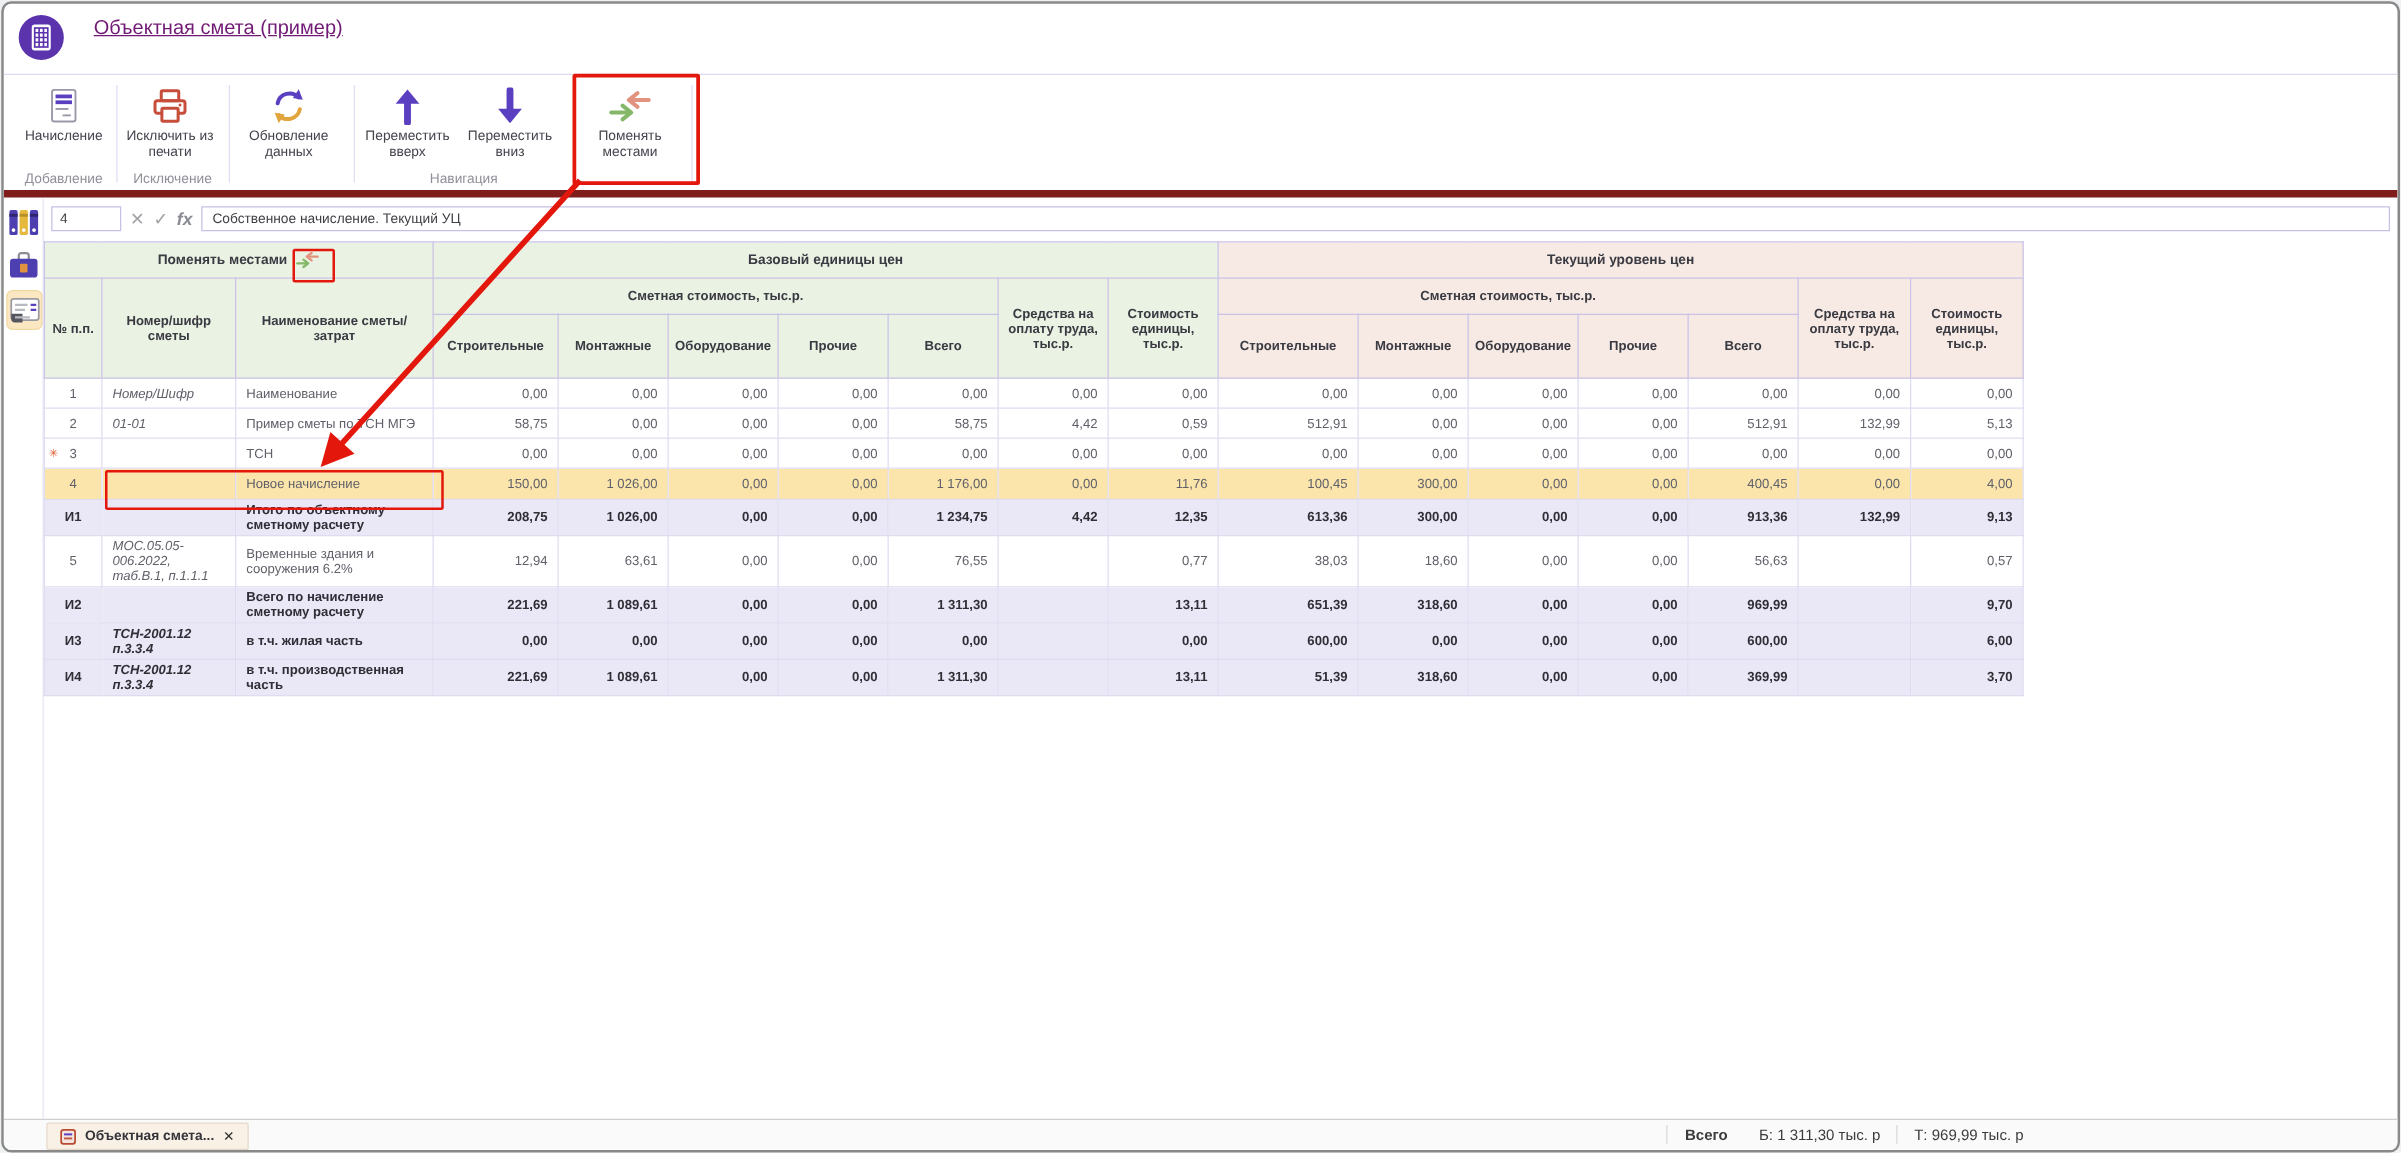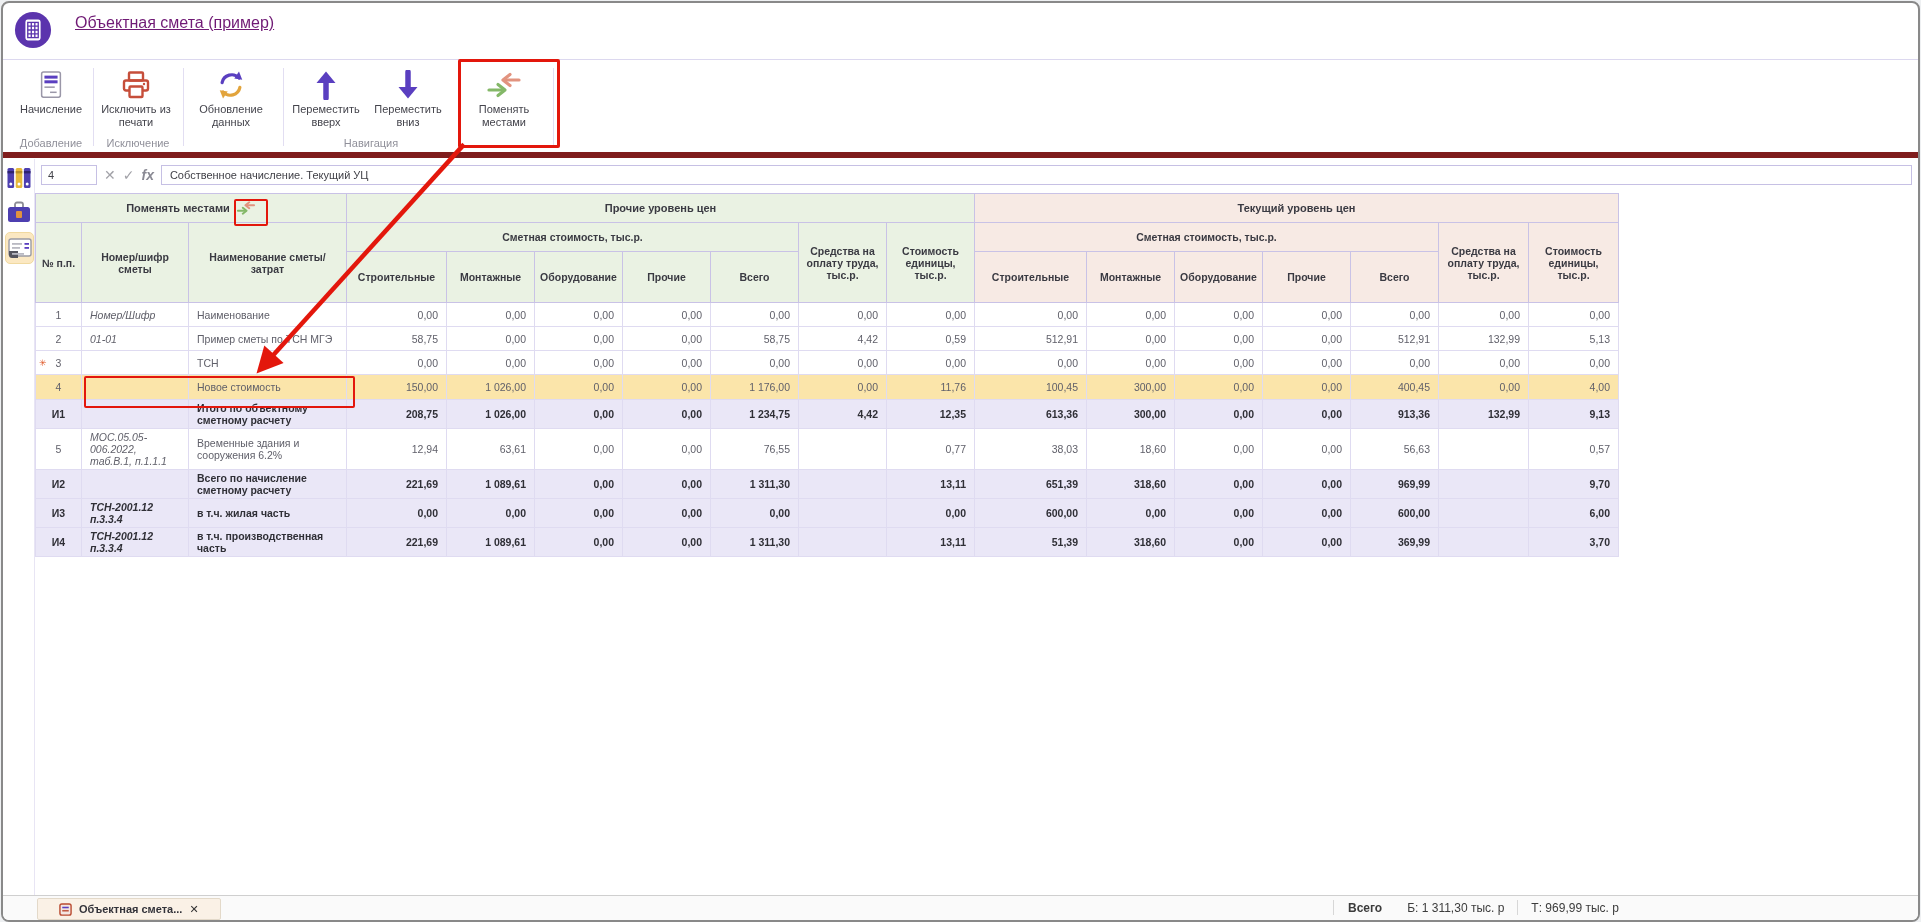--- a/index.html
+++ b/index.html
@@ -54,21 +54,21 @@
   tr.r-highlight{height:25px;}
   tr.r-highlight td{background:#fbe5aa;}
   tr.r-total{height:26px;}
   tr.r-total td{background:#eae7f7;font-weight:bold;color:#2f2f36;}
   .marker{position:absolute;left:3px;top:50%;transform:translateY(-50%);color:#e05a2b;font-size:9px;}
   .bandswap-inner{display:inline-flex;align-items:center;gap:6px;justify-content:center;}
 
   
   .bottombar{position:absolute;left:0;right:0;bottom:0;height:24px;background:#fafafa;border-top:1px solid #cfcfcf;}
   .doctab{position:absolute;left:34px;top:2px;height:20px;display:flex;align-items:center;gap:7px;background:#faf1e6;
-    border:1px solid #e3d9c9;border-radius:2px;padding:0 21px;}
+    border:1px solid #e3d9c9;border-radius:2px;padding:0 10px;}
   .doctab .dlbl{font-size:11px;font-weight:bold;color:#33333a;white-space:nowrap;}
   .doctab .dclose{font-size:11px;color:#333;cursor:default;}
   .statusgrp{position:absolute;left:1330px;top:0;height:23px;display:flex;align-items:center;}
   .statussep{width:1px;height:15px;background:#d7d7d7;}
   .stx{font-size:12px;color:#3c3c3c;padding:0 13px;white-space:nowrap;}
   .stx.b{font-weight:bold;padding:0 12px 0 14px;}
 
   
   .annot-box{position:absolute;border:3px solid #e3170c;border-radius:2px;pointer-events:none;z-index:40;}
   #arrow-svg{position:absolute;left:0;top:0;width:1921px;height:922px;pointer-events:none;z-index:39;}
@@ -253,21 +253,21 @@
             <span style="display:inline-flex;">
               <svg width="20" height="14" viewBox="0 0 34 26" fill="none" stroke-linecap="round" stroke-linejoin="round">
                 <path d="M32 8 H18" stroke="#e2937f" stroke-width="3.6"></path>
                 <path d="M23 2.5 L16 8 L23 13.5" stroke="#e2937f" stroke-width="3.6"></path>
                 <path d="M2 18 H16" stroke="#84b868" stroke-width="3.6"></path>
                 <path d="M11 12.5 L18 18 L11 23.5" stroke="#84b868" stroke-width="3.6"></path>
               </svg>
             </span>
           </span>
         </th>
-        <th colspan="7" class="hgreen">Прочие уровень цен</th>
+        <th colspan="7" class="hgreen">Базовый единицы цен</th>
         <th colspan="7" class="hpink">Текущий уровень цен</th>
       </tr>
       <tr class="costrow">
         <th rowspan="2" class="hgreen">№ п.п.</th>
         <th rowspan="2" class="hgreen">Номер/шифр сметы</th>
         <th rowspan="2" class="hgreen">Наименование сметы/затрат</th>
         <th colspan="5" class="hgreen">Сметная стоимость, тыс.р.</th>
         <th rowspan="2" class="hgreen colrow" style="white-space:normal;font-size:10.5px;">Средства на оплату труда, тыс.р.</th>
         <th rowspan="2" class="hgreen colrow" style="white-space:normal;font-size:10.5px;">Стоимость единицы, тыс.р.</th>
         <th colspan="5" class="hpink">Сметная стоимость, тыс.р.</th>
@@ -341,21 +341,21 @@
           <td class="td-val">0,00</td>
           <td class="td-val">0,00</td>
           <td class="td-val">0,00</td>
           <td class="td-val">0,00</td>
           <td class="td-val">0,00</td>
           <td class="td-val">0,00</td>
         </tr>
         <tr class="r-highlight r-boxed">
           <td class="td-num">4</td>
           <td class="td-code"></td>
-          <td class="td-name">Новое стоимость</td>
+          <td class="td-name">Новое начисление</td>
           <td class="td-val">150,00</td>
           <td class="td-val">1 026,00</td>
           <td class="td-val">0,00</td>
           <td class="td-val">0,00</td>
           <td class="td-val">1 176,00</td>
           <td class="td-val">0,00</td>
           <td class="td-val">11,76</td>
           <td class="td-val">100,45</td>
           <td class="td-val">300,00</td>
           <td class="td-val">0,00</td>

